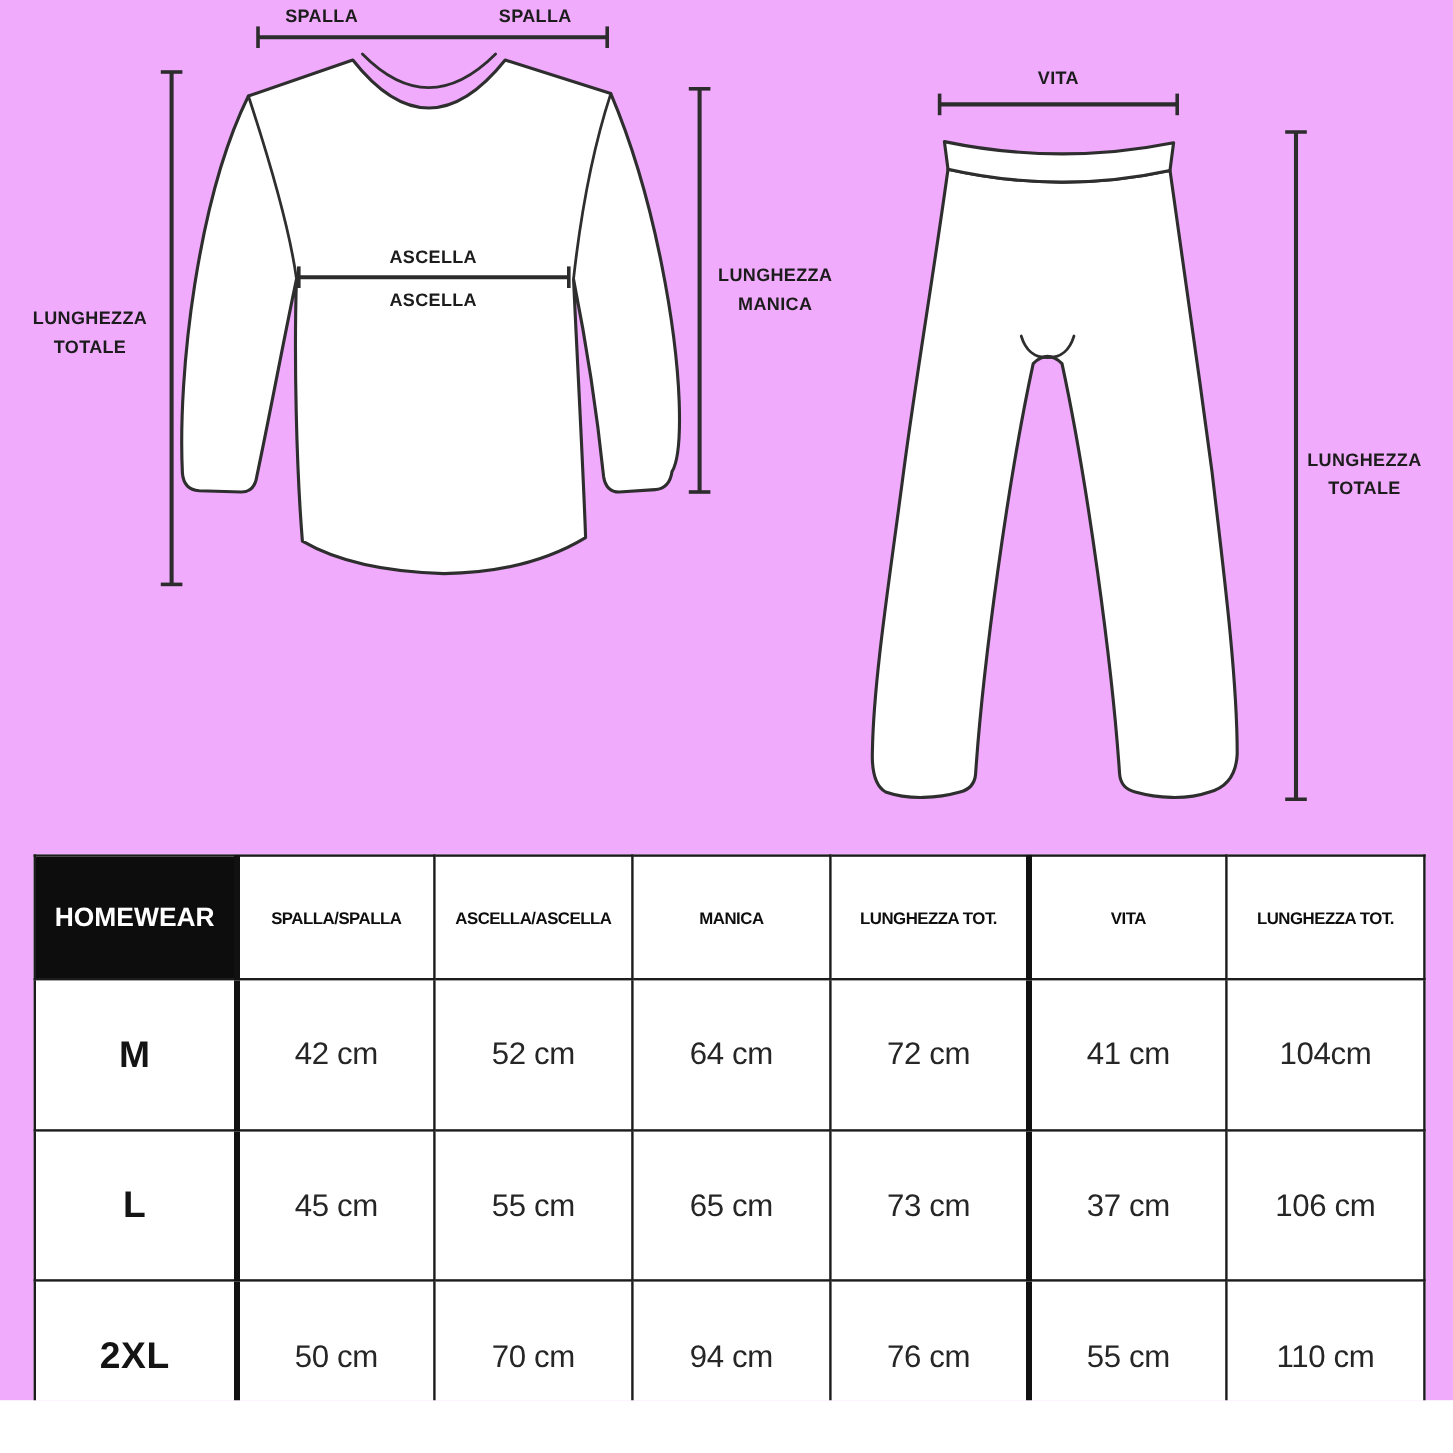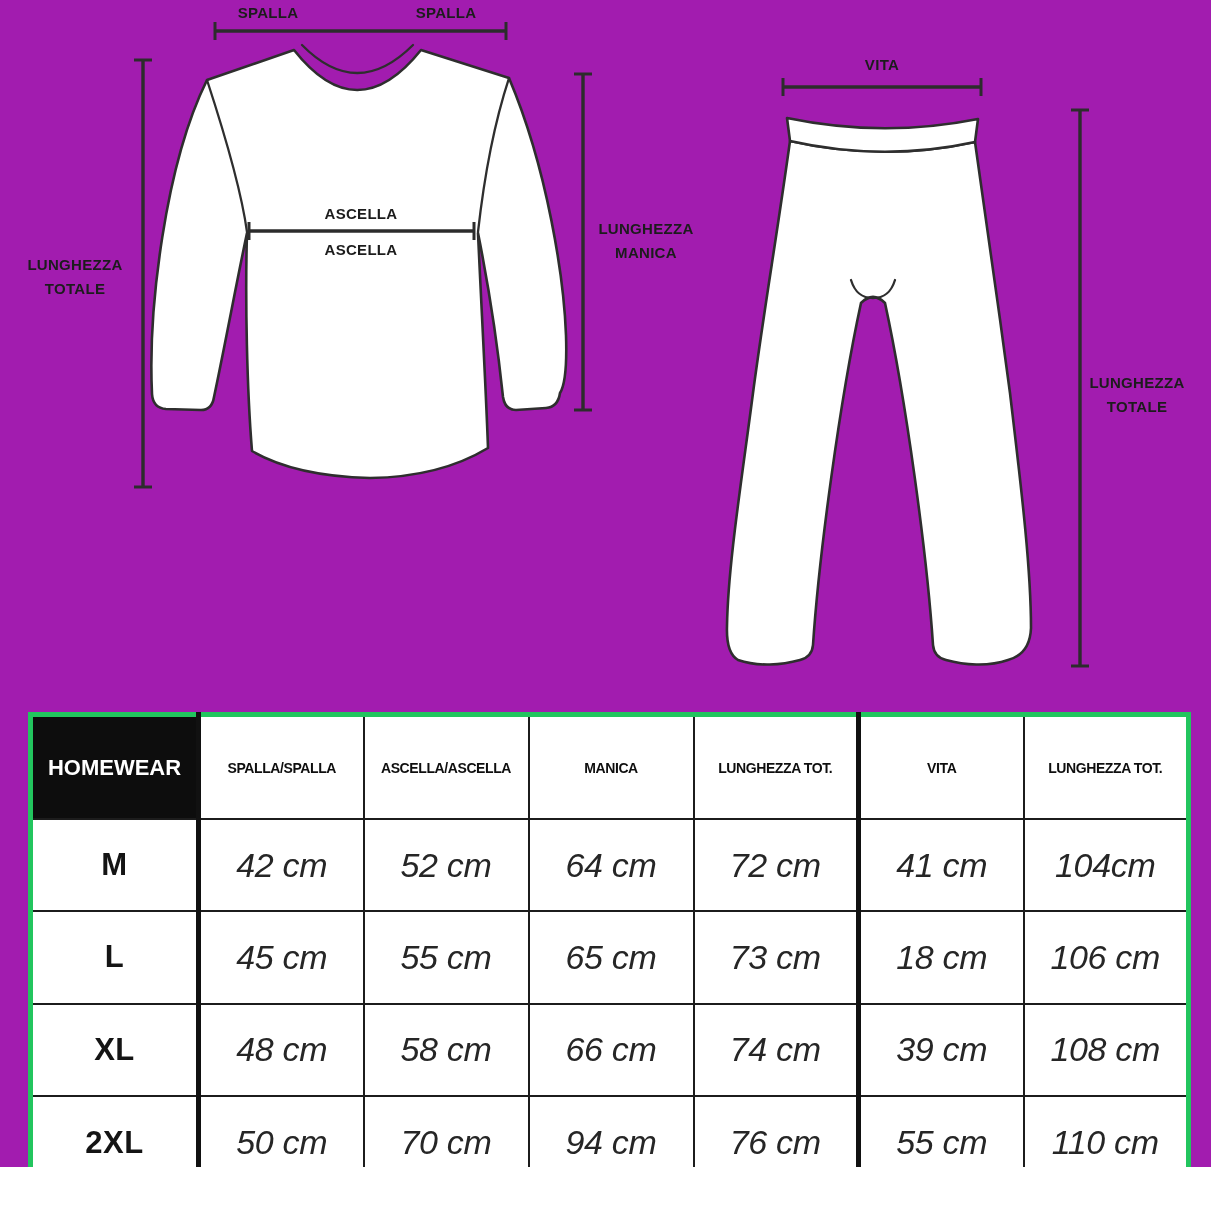--- a/index.html
+++ b/index.html
@@ -1,53 +1,53 @@
 <!DOCTYPE html>
 <html><head>
 <meta charset="utf-8">
 <style>
   html,body{margin:0;padding:0;background:#ffffff;}
   .stage{
     position:relative;
     width:1211px;height:1167px;
-    background:#a21caf;
+    background:#f0abfc;
     font-family:"Liberation Sans", sans-serif;
     overflow:hidden;
   }
   .diagram-svg{position:absolute;left:0;top:0;}
 
   
   .size-table{
     position:absolute;left:28px;top:712px;
     border-collapse:collapse;
     table-layout:fixed;
     width:1158px;height:482px;
     background:#fff;
   }
   .size-table td,.size-table th{
     border:2px solid #1c1c1c;
     text-align:center;vertical-align:middle;
     padding:0;overflow:hidden;
   }
-  .size-table{border:5px solid #22c55e;}
+  .size-table{border:2px solid #22c55e;}
   .size-table .thick-r{border-right-width:5px;border-right-color:#111;}
   .size-table th.hdr{
     background:#fff;color:#0e0e0e;
     font-size:14px;font-weight:bold;letter-spacing:-0.4px;
     height:101px;
   }
   .size-table th.hdr-dark{
     background:#0d0d0d;color:#ffffff;
     font-size:22px;font-weight:bold;letter-spacing:0px;
   }
   .size-table td.size-cell{
     font-size:31px;font-weight:bold;color:#141414;letter-spacing:0.5px;
   }
   .size-table td.val-cell{
-    font-size:34px;color:#262626;font-weight:400;letter-spacing:-0.3px;font-style:italic;
+    font-size:26px;color:#262626;font-weight:400;letter-spacing:-0.3px;
   }
 
   
   .meas-label{
     font-family:"Liberation Sans", sans-serif;
     font-size:15px;font-weight:bold;fill:#1c1c1c;letter-spacing:0.3px;
   }
   .outline{fill:#ffffff;stroke:#2e2e2e;stroke-width:2.6;stroke-linejoin:round;stroke-linecap:round;}
   .thin-line{fill:none;stroke:#2e2e2e;stroke-width:2.3;stroke-linecap:round;}
   .meas{stroke:#2c2c2c;stroke-width:3.4;stroke-linecap:butt;fill:none;}
@@ -193,31 +193,22 @@
         <td class="val-cell thick-r">72 cm</td>
         <td class="val-cell">41 cm</td>
         <td class="val-cell">104cm</td>
       </tr>
       <tr>
         <td class="size-cell thick-r">L</td>
         <td class="val-cell">45 cm</td>
         <td class="val-cell">55 cm</td>
         <td class="val-cell">65 cm</td>
         <td class="val-cell thick-r">73 cm</td>
-        <td class="val-cell">18 cm</td>
+        <td class="val-cell">37 cm</td>
         <td class="val-cell">106 cm</td>
-      </tr>
-      <tr>
-        <td class="size-cell thick-r">XL</td>
-        <td class="val-cell">48 cm</td>
-        <td class="val-cell">58 cm</td>
-        <td class="val-cell">66 cm</td>
-        <td class="val-cell thick-r">74 cm</td>
-        <td class="val-cell">39 cm</td>
-        <td class="val-cell">108 cm</td>
       </tr>
       <tr>
         <td class="size-cell thick-r">2XL</td>
         <td class="val-cell">50 cm</td>
         <td class="val-cell">70 cm</td>
         <td class="val-cell">94 cm</td>
         <td class="val-cell thick-r">76 cm</td>
         <td class="val-cell">55 cm</td>
         <td class="val-cell">110 cm</td>
       </tr>

